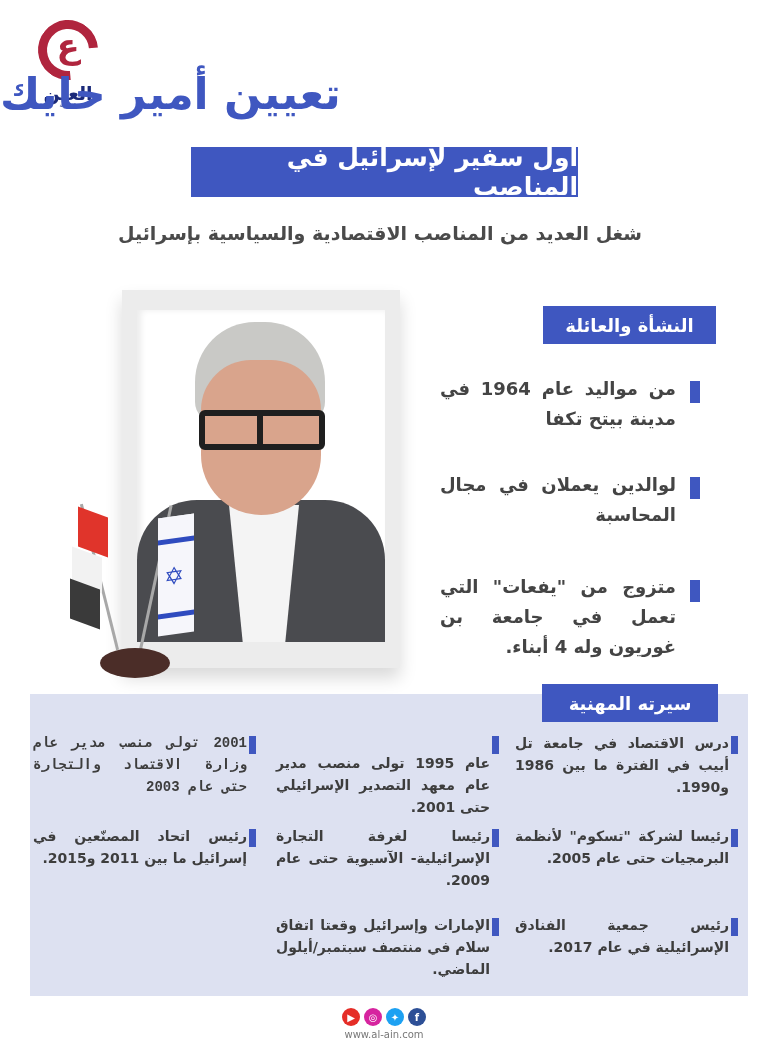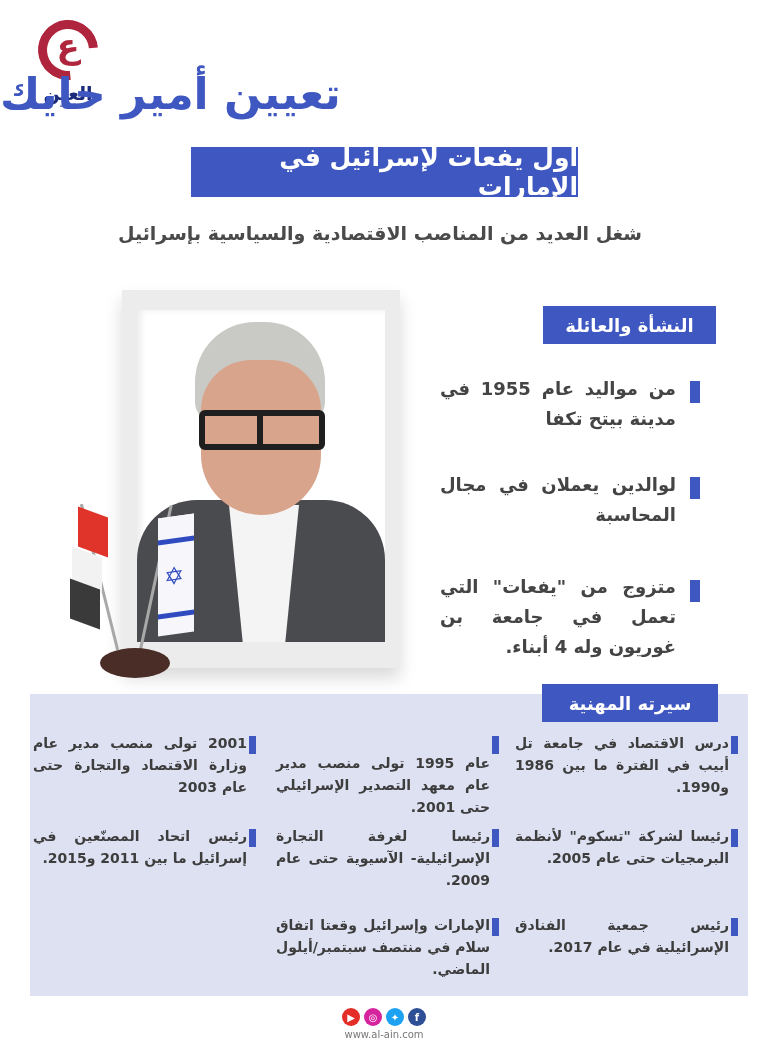--- a/index.html
+++ b/index.html
@@ -49,21 +49,21 @@
 
 <div class="abs logo">
   <div class="logo-ring"></div>
   <div class="logo-glyph">ع</div>
   <div class="logo-name">العين</div>
   <div class="logo-sub">الإخبارية</div>
 </div>
 
 <div class="abs title">تعيين أمير حايك</div>
 <div class="abs subtitle-box">
-  <span>أول يفعات لإسرائيل في الإمارات</span>
+  <span>أول سفير لإسرائيل في المناصب</span>
 </div>
 <div class="abs lead">شغل العديد من المناصب الاقتصادية والسياسية بإسرائيل</div>
 
 <div class="abs frame"></div>
 <div class="abs photo">
   <div class="suit"></div>
   <div class="shirt"></div>
   <div class="hair"></div>
   <div class="face"></div>
   <div class="glasses"></div>
@@ -83,21 +83,21 @@
       <div class="s2"></div>
   </div>
   <div class="base"></div>
 </div>
 
 <div class="abs section-label upbringing-label">
   <span>النشأة والعائلة</span>
 </div>
 
 <div class="bullet" style="left:690px; top:381px;"></div>
-<div class="up-item" style="top:374px;">من مواليد عام 1955 في مدينة بيتح تكفا</div>
+<div class="up-item" style="top:374px;">من مواليد عام 1964 في مدينة بيتح تكفا</div>
 
 <div class="bullet" style="left:690px; top:477px;"></div>
 <div class="up-item" style="top:470px;">لوالدين يعملان في مجال المحاسبة</div>
 
 <div class="bullet" style="left:690px; top:580px;"></div>
 <div class="up-item" style="top:572px;">متزوج من "يفعات" التي تعمل في جامعة بن غوريون وله 4 أبناء.</div>
 
 <div class="abs career-band"></div>
 <div class="abs section-label career-label">
   <span>سيرته المهنية</span>
@@ -115,21 +115,21 @@
 <div class="c-bullet" style="left:492px; top:736px;"></div>
 <div class="c-item" style="left:276px; top:752px;">عام 1995 تولى منصب مدير عام معهد التصدير الإسرائيلي حتى 2001.</div>
 
 <div class="c-bullet" style="left:492px; top:829px;"></div>
 <div class="c-item" style="left:276px; top:825px;">رئيسا لغرفة التجارة الإسرائيلية- الآسيوية حتى عام 2009.</div>
 
 <div class="c-bullet" style="left:492px; top:918px;"></div>
 <div class="c-item" style="left:276px; top:914px;">الإمارات وإسرائيل وقعتا اتفاق سلام في منتصف سبتمبر/أيلول الماضي.</div>
 
 <div class="c-bullet" style="left:249px; top:736px;"></div>
-<div class="c-item" style="left:33px; top:732px;">2001 تولى منصب مدير عام وزارة الاقتصاد والتجارة حتى عام 2003</div>
+<div class="c-item" style="left:33px; top:732px;font-family:Liberation Mono, monospace;">2001 تولى منصب مدير عام وزارة الاقتصاد والتجارة حتى عام 2003</div>
 
 <div class="c-bullet" style="left:249px; top:829px;"></div>
 <div class="c-item" style="left:33px; top:825px;">رئيس اتحاد المصنّعين في إسرائيل ما بين 2011 و2015.</div>
 
 <div class="abs social">
   <a class="soc" style="background:#e52d27;">▶</a>
   <a class="soc" style="background:#d6249f;">◎</a>
   <a class="soc" style="background:#1da1f2;">✦</a>
   <a class="soc" style="background:#2d4f96;">f</a>
 </div>

